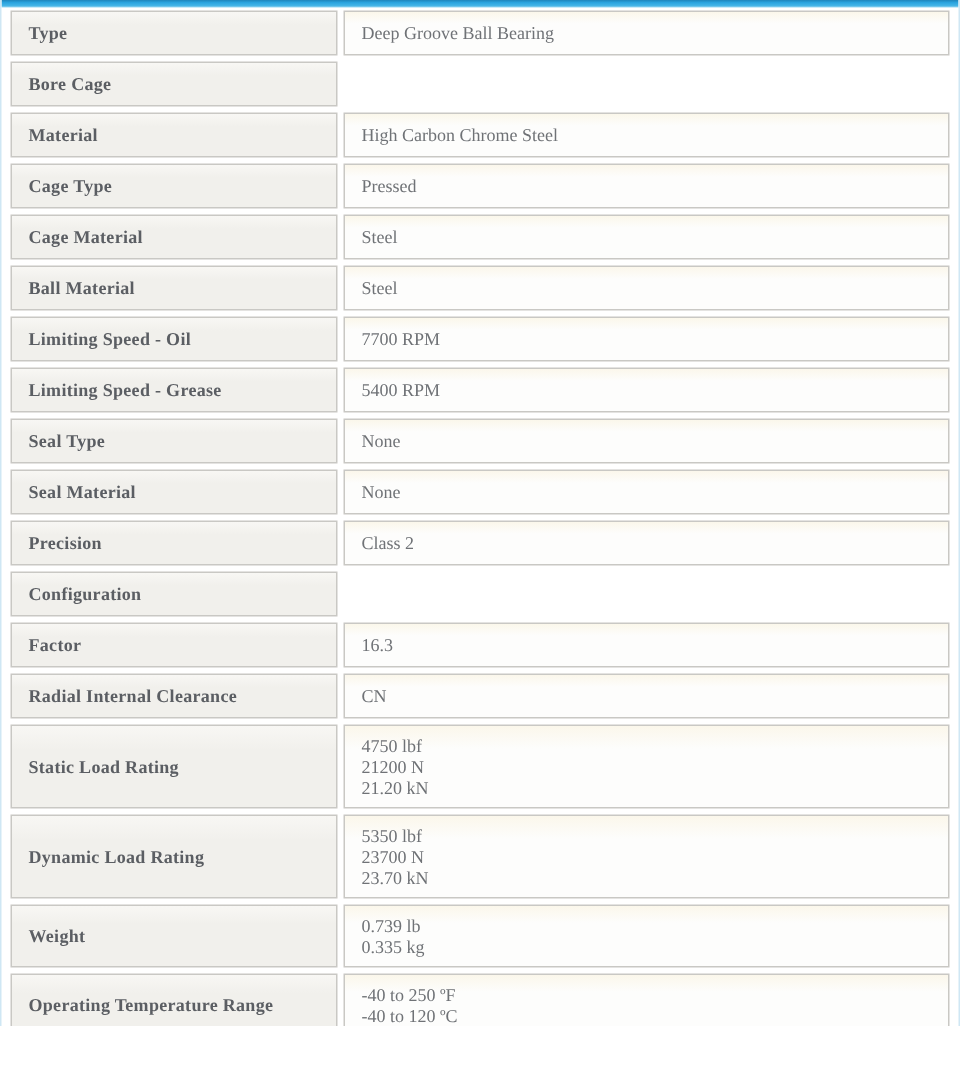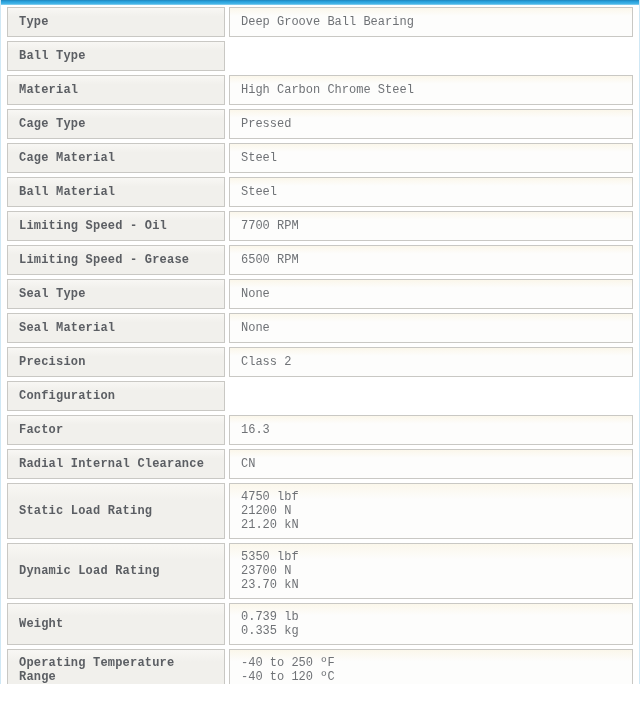--- a/index.html
+++ b/index.html
@@ -5,21 +5,21 @@
   * { margin: 0; padding: 0; box-sizing: border-box; }
   html, body { background: #ffffff; }
   .page {
     position: relative;
     width: 640px;
     height: 684px;
     overflow: hidden;
     background: #ffffff;
     border-left: 1px solid #cfe7f4;
     border-right: 1px solid #cfe7f4;
-    font-family: Liberation Mono, monospace;
+    font-family: Liberation Serif, serif;
   }
   .top-bar {
     height: 5px;
     width: 100%;
     background: linear-gradient(to bottom, #1f84ba 0%, #2aa4df 35%, #45b4e6 75%, #9bd8f1 100%);
   }
   .spec-table {
     margin: 2px 6px 0 6px;
   }
   .spec-row {
@@ -56,21 +56,21 @@
 
 <div class="page">
   <div class="top-bar"></div>
   <div class="spec-table">
 
     <div class="spec-row">
       <div class="cell label-cell">Type</div>
       <div class="cell value-cell">Deep Groove Ball Bearing</div>
     </div>
     <div class="spec-row">
-      <div class="cell label-cell">Ball Type</div>
+      <div class="cell label-cell">Bore Cage</div>
     </div>
     <div class="spec-row">
       <div class="cell label-cell">Material</div>
       <div class="cell value-cell">High Carbon Chrome Steel</div>
     </div>
     <div class="spec-row">
       <div class="cell label-cell">Cage Type</div>
       <div class="cell value-cell">Pressed</div>
     </div>
     <div class="spec-row">
@@ -80,21 +80,21 @@
     <div class="spec-row">
       <div class="cell label-cell">Ball Material</div>
       <div class="cell value-cell">Steel</div>
     </div>
     <div class="spec-row">
       <div class="cell label-cell">Limiting Speed - Oil</div>
       <div class="cell value-cell">7700 RPM</div>
     </div>
     <div class="spec-row">
       <div class="cell label-cell">Limiting Speed - Grease</div>
-      <div class="cell value-cell">6500 RPM</div>
+      <div class="cell value-cell">5400 RPM</div>
     </div>
     <div class="spec-row">
       <div class="cell label-cell">Seal Type</div>
       <div class="cell value-cell">None</div>
     </div>
     <div class="spec-row">
       <div class="cell label-cell">Seal Material</div>
       <div class="cell value-cell">None</div>
     </div>
     <div class="spec-row">

